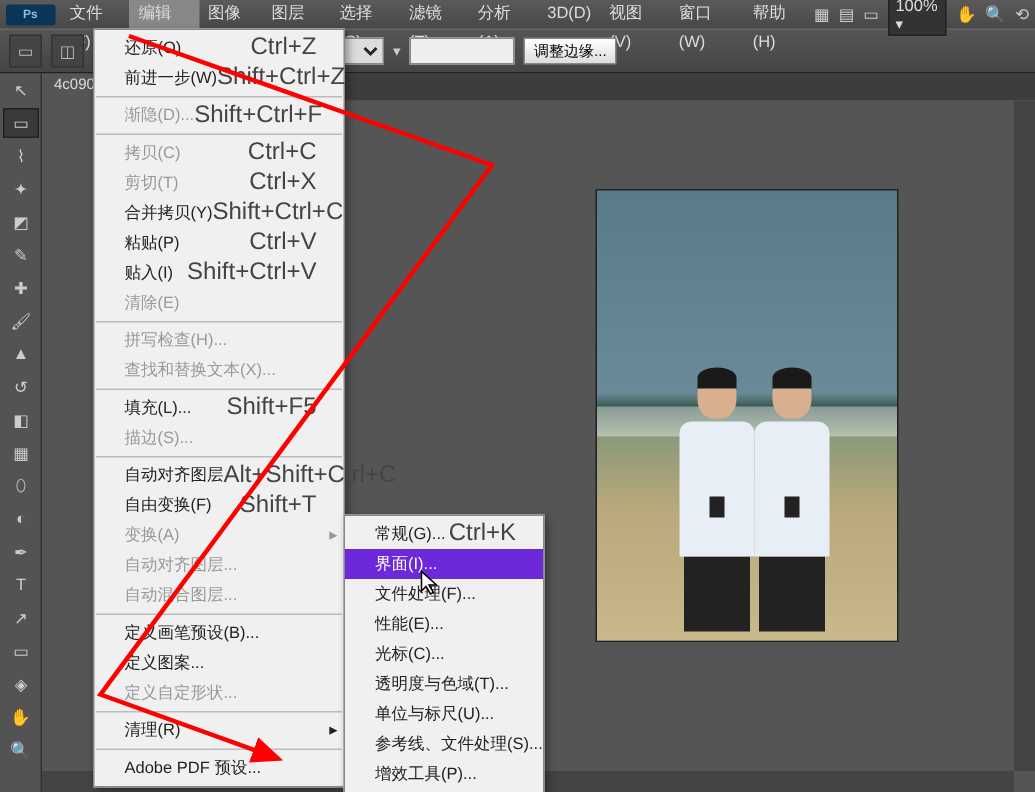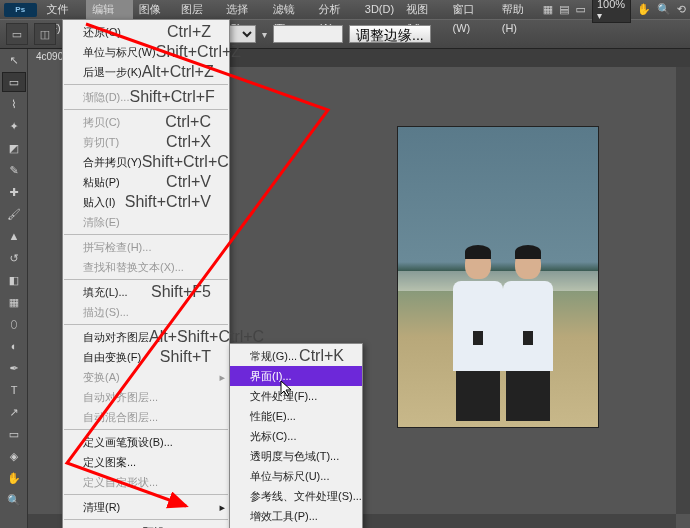--- a/index.html
+++ b/index.html
@@ -9,21 +9,21 @@
 .menu{display:flex;height:100%}
 .menu-item{padding:0 6px;color:#ddd;line-height:19px;cursor:default}
 .menu-item.open{background:#888}
 .right-tools{margin-left:auto;display:flex;align-items:center;gap:6px;color:#ccc}
 .zoom{background:#333;padding:1px 4px;border:1px solid #222;color:#ddd;font-size:10px}
 .optionbar{height:30px;background:linear-gradient(#555,#454545);border-top:1px solid #666;border-bottom:1px solid #222;display:flex;align-items:center;padding:0 6px;gap:6px}
 .opt-btn{width:22px;height:22px;background:#444;border:1px solid #333;display:flex;align-items:center;justify-content:center;color:#bbb}
 .opt-sel{background:#ddd;border:1px solid #888;color:#222;padding:1px 4px;font-size:10px;min-width:110px;height:18px}
 .opt-label{color:#ccc;font-size:10px}
 .opt-input{background:#eee;border:1px solid #888;width:70px;height:18px;font-size:10px;padding:0 2px}
-.opt-btn2{background:linear-gradient(#fefefe,#ddd);border:1px solid #888;padding:1px 6px;font-size:14px;height:18px}
+.opt-btn2{background:linear-gradient(#fefefe,#ddd);border:1px solid #888;padding:1px 6px;font-size:10px;height:18px}
 .toolbar{position:absolute;left:0;top:49px;width:28px;background:#535353;border-right:1px solid #333;height:479px;display:flex;flex-direction:column}
 .tool{width:24px;height:20px;margin:1px 2px;display:flex;align-items:center;justify-content:center;color:#ccc}
 .tool.sel{background:#3a3a3a;border:1px solid #222}
 .tabbar{position:absolute;left:28px;top:49px;right:0;height:18px;background:#3d3d3d;display:flex}
 .tab{background:#555;color:#ddd;padding:2px 8px;font-size:10px;border-right:1px solid #333}
 .canvas-area{position:absolute;left:28px;top:67px;right:0;bottom:0;background:#555;overflow:hidden}
 .scroller{position:absolute;right:0;top:0;bottom:14px;width:14px;background:#444}
 .scroller-h{position:absolute;left:0;bottom:0;right:14px;height:14px;background:#444}
 .photo{position:absolute;left:370px;top:60px;width:200px;height:300px;background:linear-gradient(180deg,#5a7a8a 0%,#6a8a98 45%,#3a5a52 48%,#8a9a7a 55%,#b8a87a 70%,#c8b88a 100%);box-shadow:0 0 0 1px #222}
 .photo::before{content:"";position:absolute;left:0;right:0;top:48%;height:20px;background:rgba(255,255,255,.4)}
@@ -132,26 +132,22 @@
   <div class="scroller"></div>
   <div class="scroller-h"></div>
 </div>
 
 <div class="dropdown d1" id="edit-dd">
     <div class="dd-item">
       <span>还原(O)</span>
       <span class="sc">Ctrl+Z</span>
     </div>
     <div class="dd-item">
-      <span>单位与标尺(W)</span>
+      <span>前进一步(W)</span>
       <span class="sc">Shift+Ctrl+Z</span>
-    </div>
-    <div class="dd-item">
-      <span>后退一步(K)</span>
-      <span class="sc">Alt+Ctrl+Z</span>
     </div>
     <div class="dd-sep"></div>
     <div class="dd-item disabled">
       <span>渐隐(D)...</span>
       <span class="sc">Shift+Ctrl+F</span>
     </div>
     <div class="dd-sep"></div>
     <div class="dd-item disabled">
       <span>拷贝(C)</span>
       <span class="sc">Ctrl+C</span>

